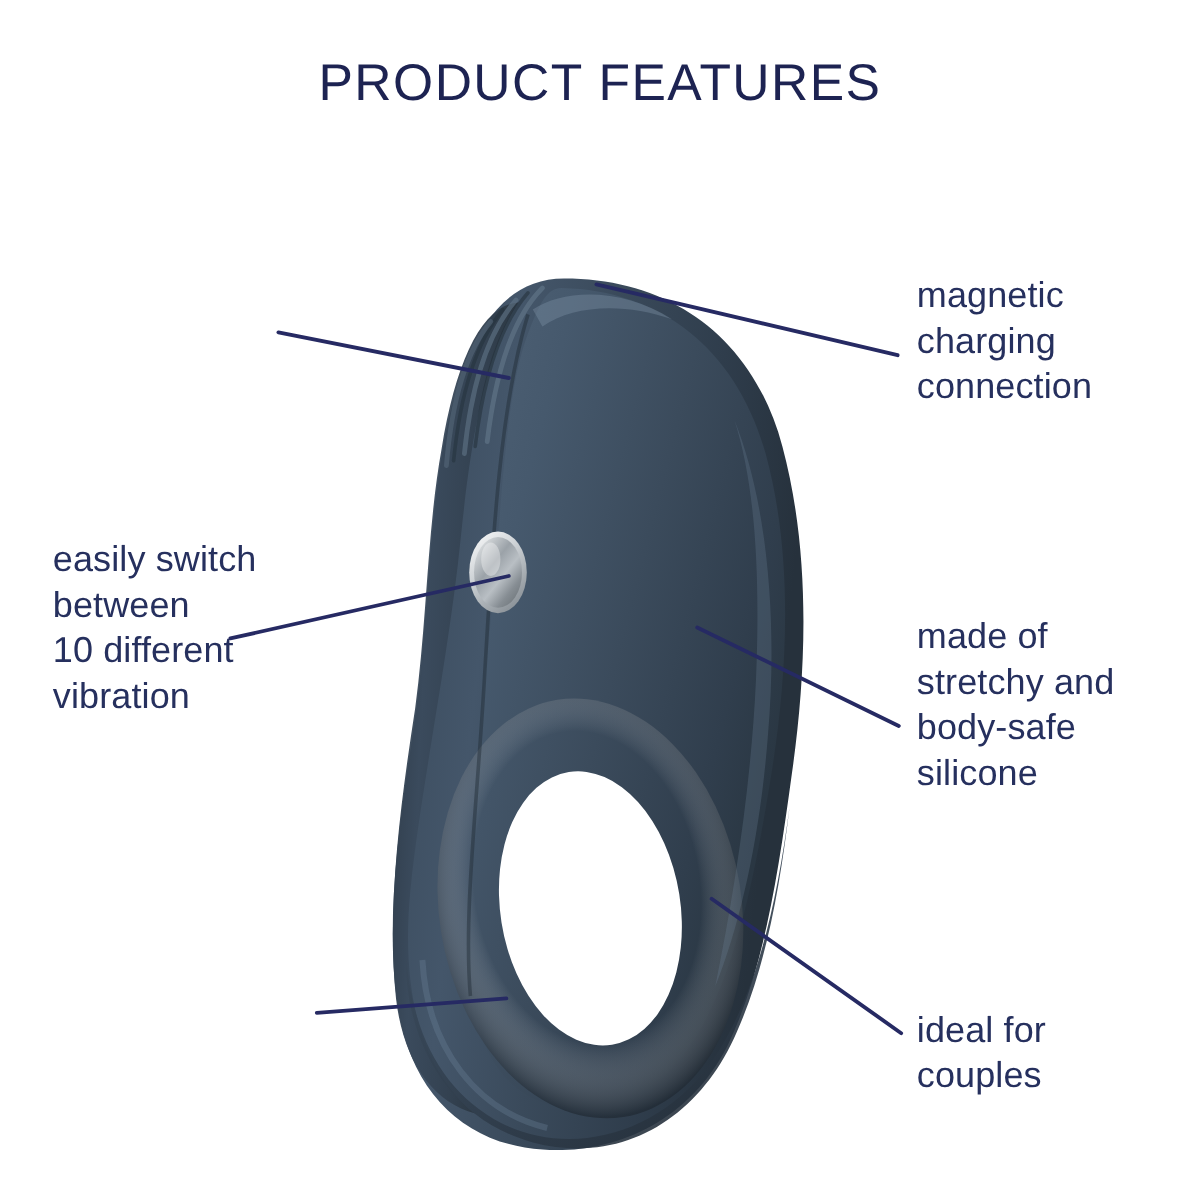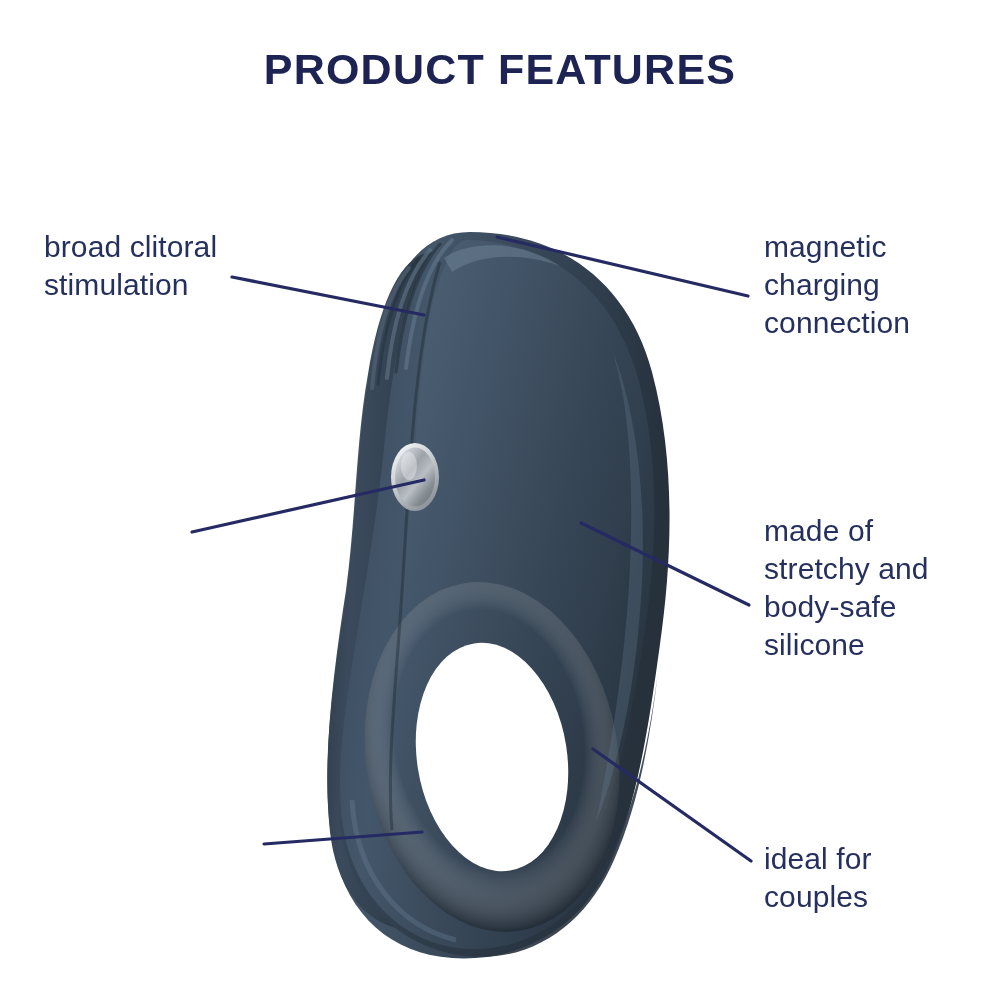--- a/index.html
+++ b/index.html
@@ -22,21 +22,21 @@
 
   
   #page-title {
     position: absolute;
     left: 0;
     top: 44px;
     width: 1000px;
     text-align: center;
     font-size: 43px;
     line-height: 50px;
-    font-weight: 700;
+    font-weight: 400;
     letter-spacing: 1.2px;
     color: #1d2352;
   }
 
   
   .callout {
     position: absolute;
     font-size: 30px;
     line-height: 38px;
     font-weight: 400;
@@ -209,23 +209,25 @@
 
   <svg id="leader-lines" viewBox="0 0 1000 1000" xmlns="http://www.w3.org/2000/svg">
     <line x1="232" y1="277" x2="424" y2="315" stroke="#262a63" stroke-width="3.2" stroke-linecap="round"></line>
     <line x1="192" y1="532" x2="424" y2="480" stroke="#262a63" stroke-width="3.2" stroke-linecap="round"></line>
     <line x1="264" y1="844" x2="422" y2="832" stroke="#262a63" stroke-width="3.2" stroke-linecap="round"></line>
     <line x1="497" y1="237" x2="748" y2="296" stroke="#262a63" stroke-width="3.2" stroke-linecap="round"></line>
     <line x1="581" y1="523" x2="749" y2="605" stroke="#262a63" stroke-width="3.2" stroke-linecap="round"></line>
     <line x1="593" y1="749" x2="751" y2="861" stroke="#262a63" stroke-width="3.2" stroke-linecap="round"></line>
   </svg>
 
-  <div class="callout left" id="callout-broad-clitoral">broad clitoral
-stimulation</div>
-
+
+  <div class="callout left" id="callout-easily-switch">easily switch
+between
+10 different
+vibration</div>
 
 
   <div class="callout right" id="callout-magnetic-charging">magnetic
 charging
 connection</div>
 
   <div class="callout right" id="callout-made-of-silicone">made of
 stretchy and
 body-safe
 silicone</div>

